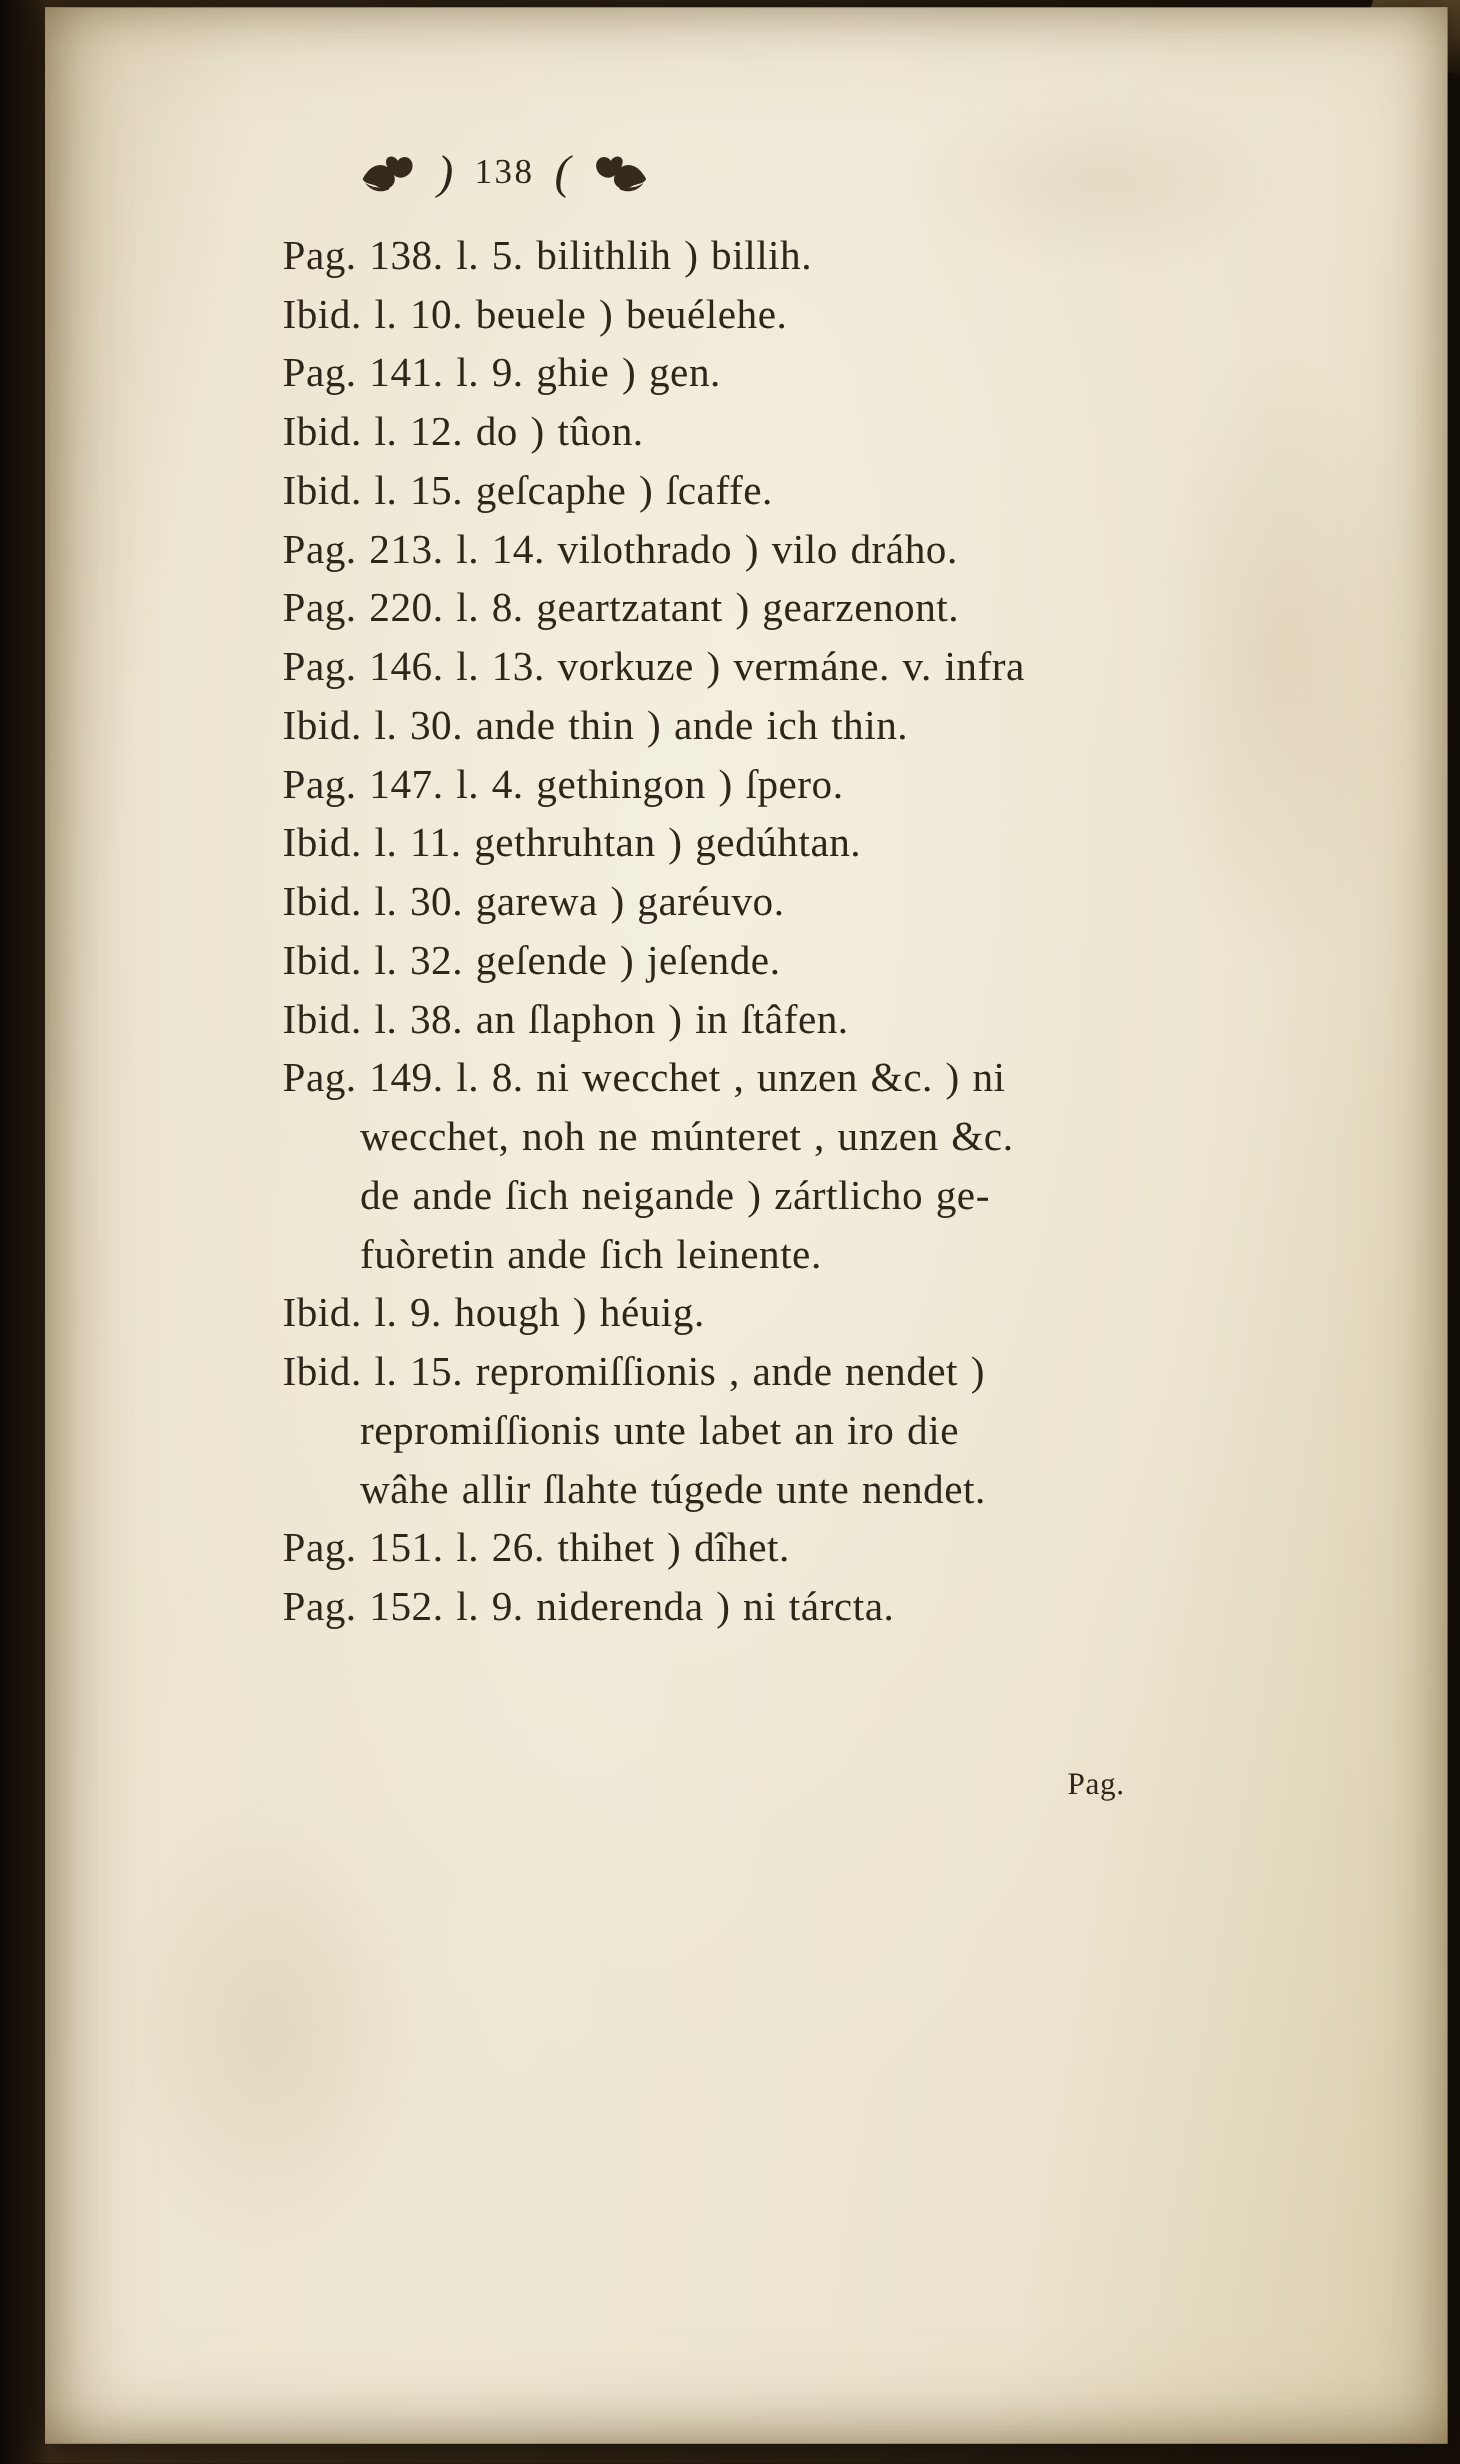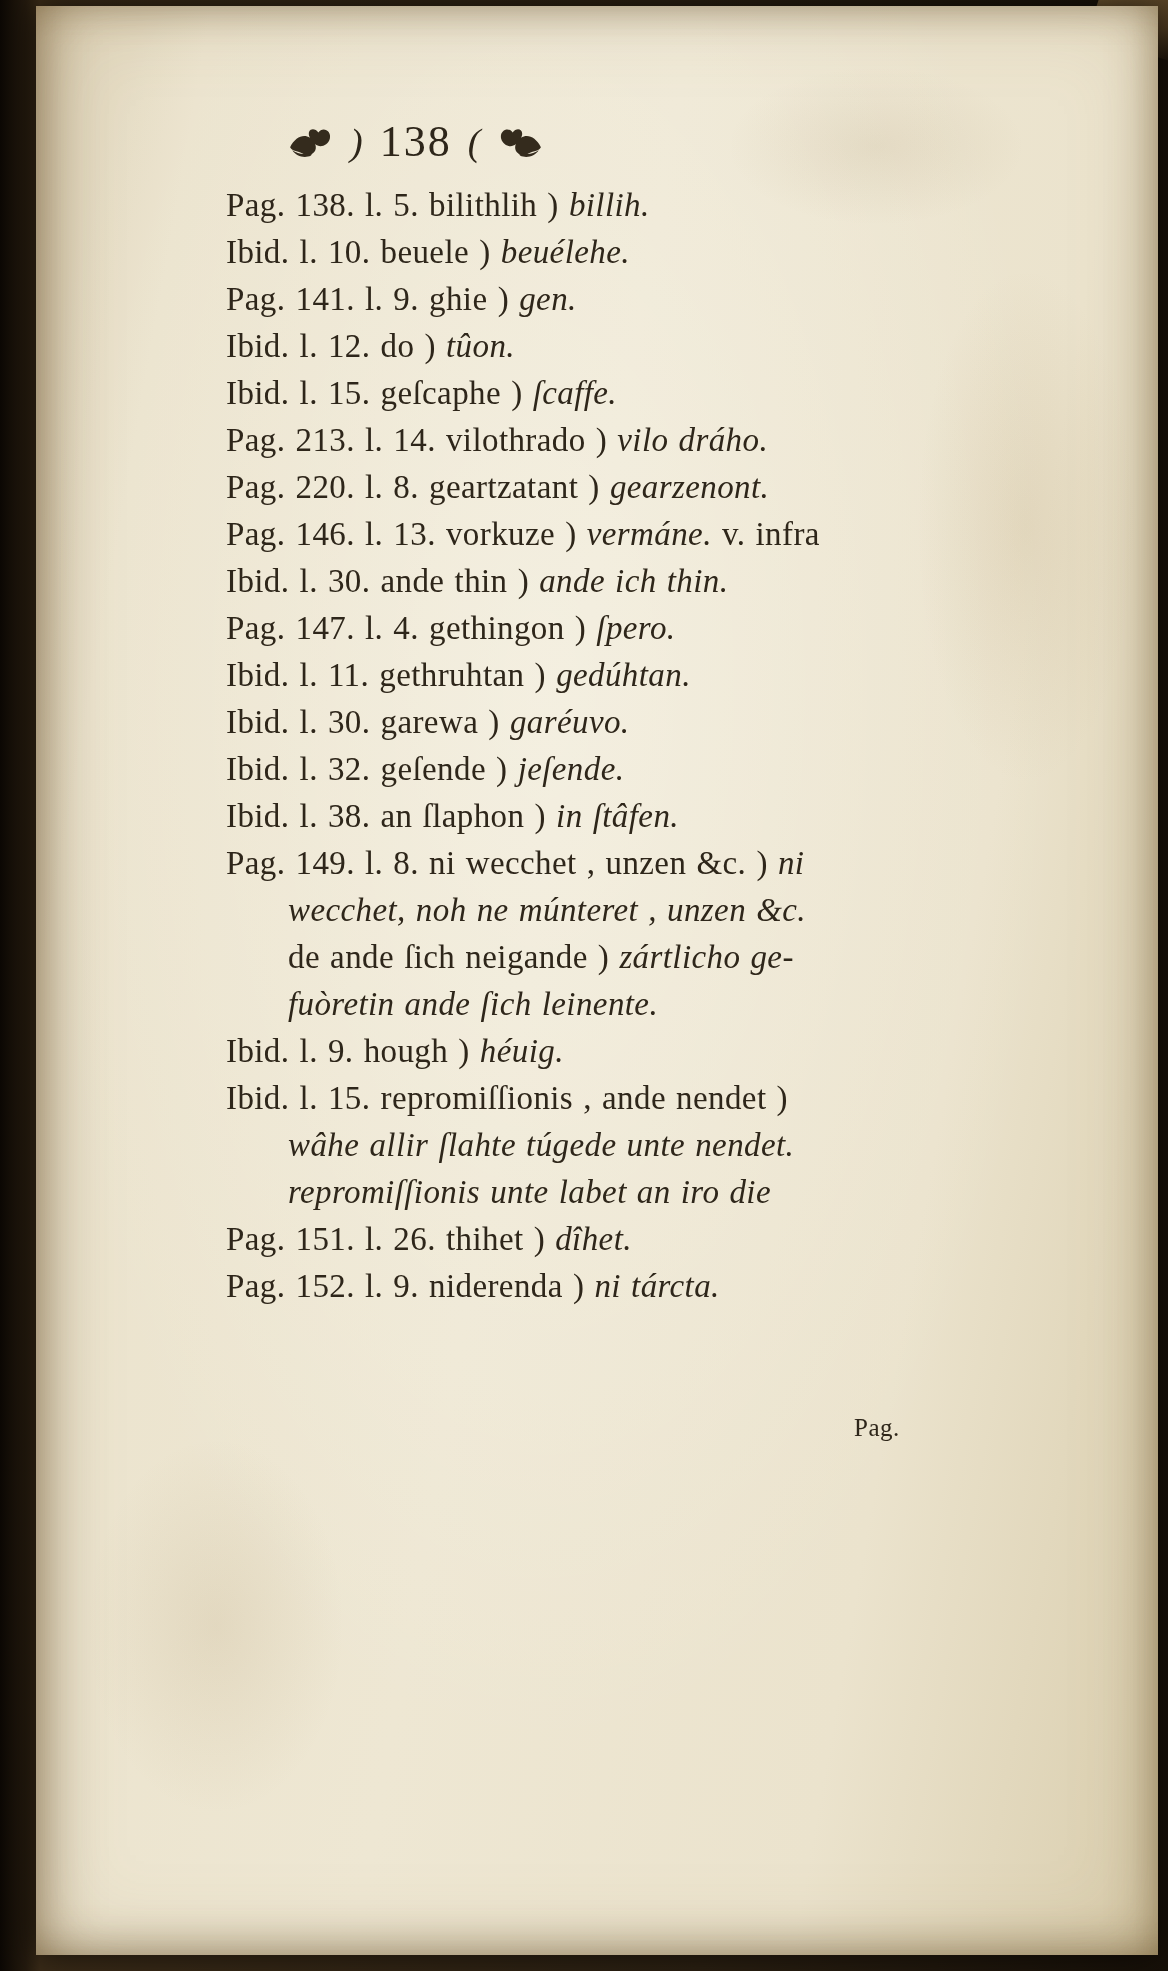--- a/index.html
+++ b/index.html
@@ -49,34 +49,34 @@
     display: flex;
     align-items: center;
     gap: 16px;
     font-size: 36px;
     letter-spacing: 1px;
   }
   .fleuron { display: inline-flex; }
   .fleuron svg { width: 46px; height: 34px; fill: #342b1d; }
   .fleuron.flip svg { transform: scaleX(-1); }
   .hdr-paren { font-style: italic; font-size: 38px; }
-  .hdr-num { font-size: 44px; letter-spacing: 2px; }
+  .hdr-num { font-size: 28px; letter-spacing: 2px; }
 
   .text-block {
     position: absolute;
     left: 190px; top: 176px;
     width: 724px;
     font-size: 33px;
     line-height: 47px;
     letter-spacing: 0.4px;
     word-spacing: 1.5px;
   }
   .line { white-space: nowrap; }
   .line.indent { padding-left: 62px; }
-  .seg-italic { font-style: italic; }
+  .seg-italic { }
 
   .catchword {
     position: absolute;
     left: 818px; top: 1408px;
     font-size: 25px;
     letter-spacing: 0.5px;
   }
 </style>
 </head>
 <body>
@@ -121,21 +121,21 @@
         <div class="line"><span class="seg-roman">Ibid. l. 11. gethruhtan ) </span><span class="seg-italic">gedúhtan.</span></div>
         <div class="line"><span class="seg-roman">Ibid. l. 30. garewa ) </span><span class="seg-italic">garéuvo.</span></div>
         <div class="line"><span class="seg-roman">Ibid. l. 32. geſende ) </span><span class="seg-italic">jeſende.</span></div>
         <div class="line"><span class="seg-roman">Ibid. l. 38. an ſlaphon ) </span><span class="seg-italic">in ſtâfen.</span></div>
         <div class="line"><span class="seg-roman">Pag. 149. l. 8. ni wecchet , unzen &amp;c. ) </span><span class="seg-italic">ni</span></div>
         <div class="line indent"><span class="seg-italic">wecchet, noh ne múnteret , unzen &amp;c.</span></div>
         <div class="line indent"><span class="seg-roman">de ande ſich neigande ) </span><span class="seg-italic">zártlicho ge-</span></div>
         <div class="line indent"><span class="seg-italic">fuòretin ande ſich leinente.</span></div>
         <div class="line"><span class="seg-roman">Ibid. l. 9. hough ) </span><span class="seg-italic">héuig.</span></div>
         <div class="line"><span class="seg-roman">Ibid. l. 15. repromiſſionis , ande nendet )</span></div>
+        <div class="line indent"><span class="seg-italic">repromiſſionis unte labet an iro die</span></div>
         <div class="line indent"><span class="seg-italic">wâhe allir ſlahte túgede unte nendet.</span></div>
-        <div class="line indent"><span class="seg-italic">repromiſſionis unte labet an iro die</span></div>
         <div class="line"><span class="seg-roman">Pag. 151. l. 26. thihet ) </span><span class="seg-italic">dîhet.</span></div>
         <div class="line"><span class="seg-roman">Pag. 152. l. 9. niderenda ) </span><span class="seg-italic">ni tárcta.</span></div>
       </div>
 
     <div class="catchword">Pag.</div>
   </div>
 </div>
 
 </body></html>

